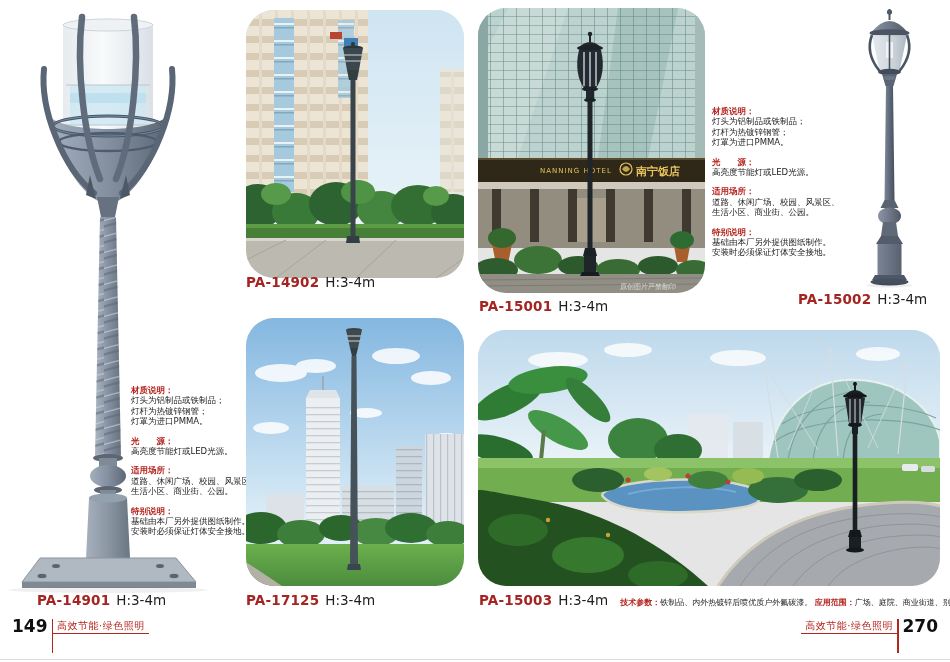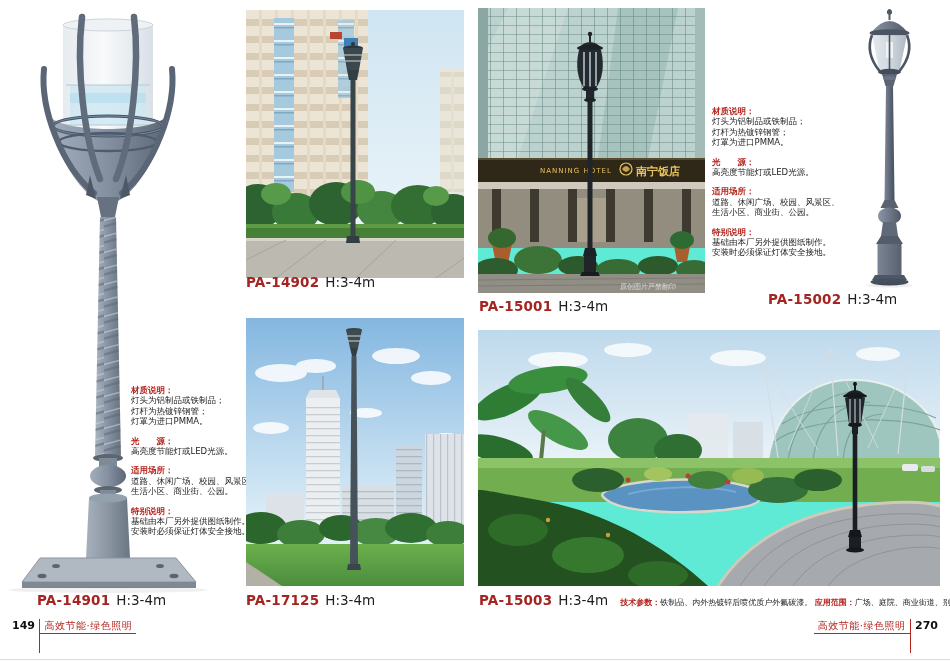--- a/index.html
+++ b/index.html
@@ -1,30 +1,30 @@
 <!DOCTYPE html>
 <html><head>
 <meta charset="utf-8">
 <style>
   html,body{margin:0;padding:0;background:#ffffff;}
   .page{position:relative;width:950px;height:662px;background:#ffffff;overflow:hidden;
         font-family:"DejaVu Sans","Liberation Sans",sans-serif;}
-  .photo{position:absolute;overflow:hidden;background:#5eead4;}
+  .photo{position:absolute;overflow:hidden;background:#e5e5e5;border-radius:28px;}
   .photo svg,.render svg{display:block;width:100%;height:100%;}
   .render{position:absolute;}
   .spec{position:absolute;font-size:8.5px;line-height:10.4px;white-space:nowrap;}
   .sh{color:#b5261f;font-weight:bold;margin-top:9px;}
   .sl{color:#242424;}
   .plabel{position:absolute;font-size:13.5px;white-space:nowrap;display:flex;align-items:baseline;}
   .code{color:#a32420;font-weight:bold;margin-right:6px;letter-spacing:.2px;}
   .ph{color:#1e1e1e;}
   .tech{font-size:8px;color:#242424;margin-left:12px;}
   .tl{color:#b5261f;font-weight:bold;}
   .footer{position:absolute;display:flex;align-items:flex-start;}
-  .pagenum{font-size:11px;font-weight:bold;color:#101010;line-height:14px;padding:0 4px;}
+  .pagenum{font-size:17px;font-weight:bold;color:#101010;line-height:14px;padding:0 4px;}
   .vline{width:1.5px;background:#b5261f;height:34px;}
   .slogan{font-size:10px;font-weight:normal;color:#b5261f;line-height:12px;padding:1px 4px;
           border-bottom:1.5px solid #b5261f;letter-spacing:.5px;}
   .page-edge{position:absolute;left:0;bottom:2px;width:100%;height:1.5px;background:#dcdcdc;}
   svg text{font-family:"DejaVu Sans","Liberation Sans",sans-serif;}
 </style>
 </head>
 <body>
 
 <div class="page">
@@ -383,21 +383,21 @@
         <ellipse cx="47.5" cy="210" rx="11.5" ry="8.5" fill="url(#Rmetal)"></ellipse>
         <path d="M41,216 L54,216 L56,230 L39,230 Z" fill="#5f6977"></path>
         <path d="M39,230 L56,230 L61,238 L34,238 Z" fill="#525c6a"></path>
         <rect x="35.5" y="238" width="24" height="31" fill="url(#Rped)"></rect>
         <path d="M33,269 L62,269 L65,274 L30,274 Z" fill="#4d5765"></path>
         <ellipse cx="47.5" cy="276" rx="19" ry="3.4" fill="#454f5d"></ellipse>
         <ellipse cx="47.5" cy="279.5" rx="23" ry="2" fill="#000000" opacity="0.07"></ellipse>
       </g>
     </svg>
   </div>
-  <div class="plabel" style="left:768px;top:291px">
+  <div class="plabel" style="left:798px;top:291px">
     <span class="code">PA-15002</span>
     <span class="ph">H:3-4m</span>
   </div>
 
   <div class="photo" style="left:478px;top:330px;width:462px;height:256px">
     <svg viewBox="0 0 462 256">
       <defs>
         <linearGradient id="p4sky" x1="0" y1="0" x2="0" y2="1">
           <stop offset="0" stop-color="#bed9ec"></stop>
             <stop offset="1" stop-color="#ecf4f9"></stop>

